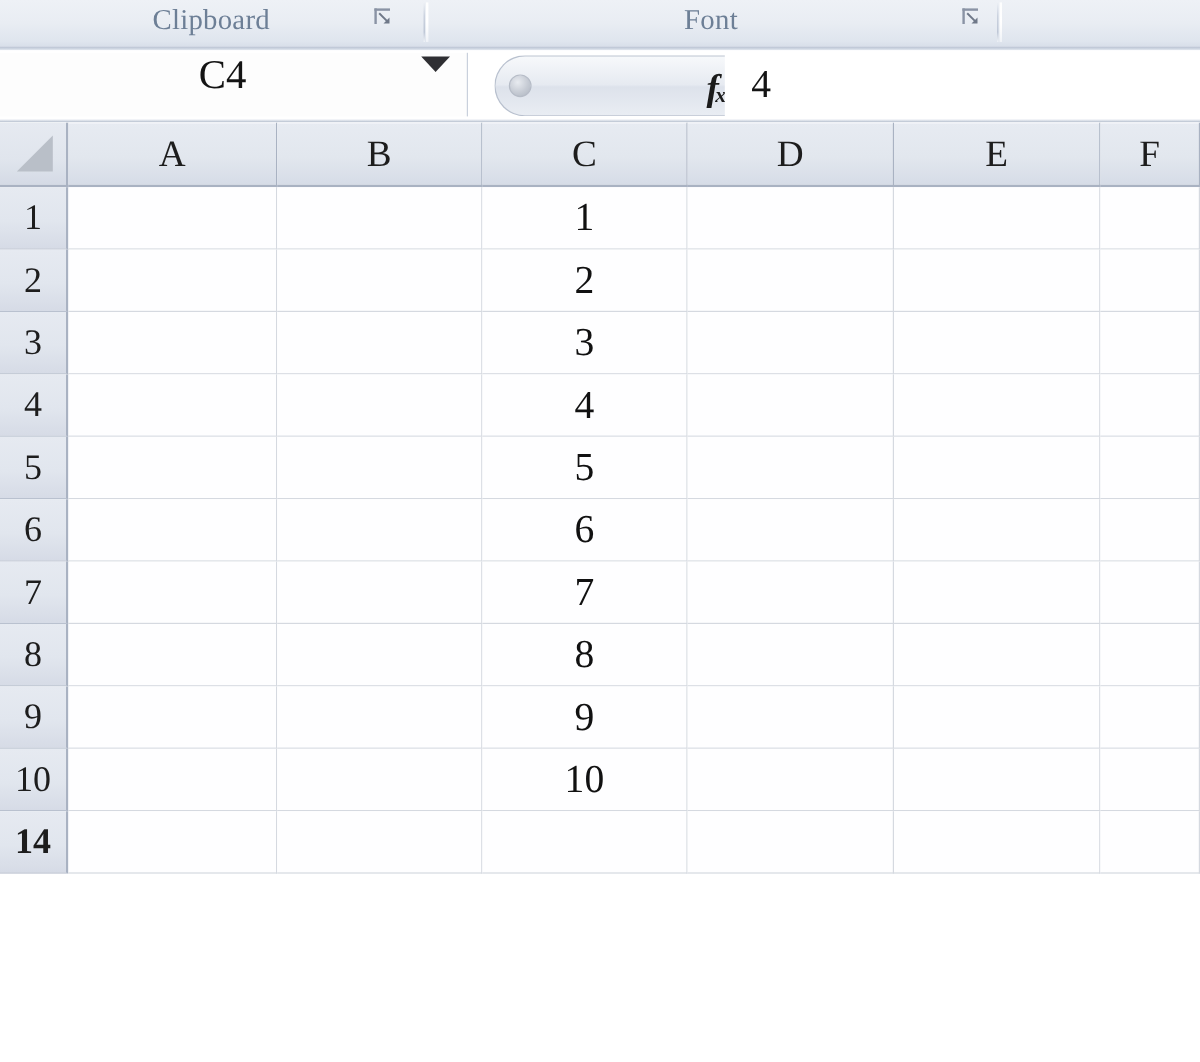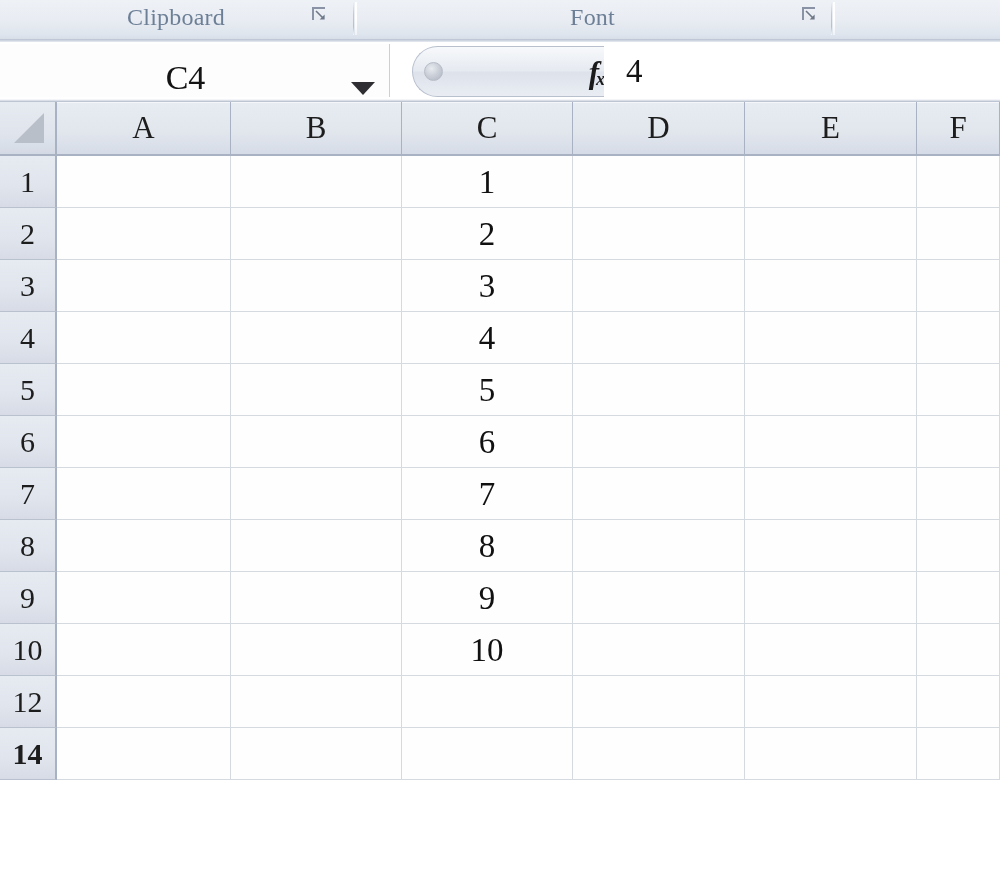--- a/index.html
+++ b/index.html
@@ -118,21 +118,21 @@
 
   .namebox {
     position: absolute;
     left: 0; top: 2px;
     width: 390px;
     height: 53px;
     background: #fdfdfd;
     box-sizing: border-box;
     border-right: 1px solid #c9d0dc;
     display: flex;
-    align-items: flex-end;
+    align-items: flex-start;
     cursor: text;
   }
   .namebox-value {
     flex: 1;
     text-align: center;
     font-family: "Liberation Serif", serif;
     font-size: 34px;
     line-height: 38px;
     color: #141414;
     padding-left: 34px;
@@ -457,29 +457,20 @@
         </div>
         <div class="grow" style="height: 52px;">
           <div class="rowhead">10</div>
           <div class="cell" style="flex: 0 0 174px; width: 174px;"></div>
           <div class="cell" style="flex: 0 0 171px; width: 171px;"></div>
           <div class="cell" style="flex: 0 0 171px; width: 171px;">10</div>
           <div class="cell" style="flex: 0 0 172px; width: 172px;"></div>
           <div class="cell" style="flex: 0 0 172px; width: 172px;"></div>
           <div class="cell" style="flex: 0 0 83px; width: 83px;"></div>
         </div>
-        <div class="grow" style="height: 52px;">
-          <div class="rowhead">12</div>
-          <div class="cell" style="flex: 0 0 174px; width: 174px;"></div>
-          <div class="cell" style="flex: 0 0 171px; width: 171px;"></div>
-          <div class="cell" style="flex: 0 0 171px; width: 171px;"></div>
-          <div class="cell" style="flex: 0 0 172px; width: 172px;"></div>
-          <div class="cell" style="flex: 0 0 172px; width: 172px;"></div>
-          <div class="cell" style="flex: 0 0 83px; width: 83px;"></div>
-        </div>
         <div class="grow" style="height: 52px; font-weight: bold;">
           <div class="rowhead">14</div>
           <div class="cell" style="flex: 0 0 174px; width: 174px;"></div>
           <div class="cell" style="flex: 0 0 171px; width: 171px;"></div>
           <div class="cell" style="flex: 0 0 171px; width: 171px;"></div>
           <div class="cell" style="flex: 0 0 172px; width: 172px;"></div>
           <div class="cell" style="flex: 0 0 172px; width: 172px;"></div>
           <div class="cell" style="flex: 0 0 83px; width: 83px;"></div>
         </div>
       </div>

